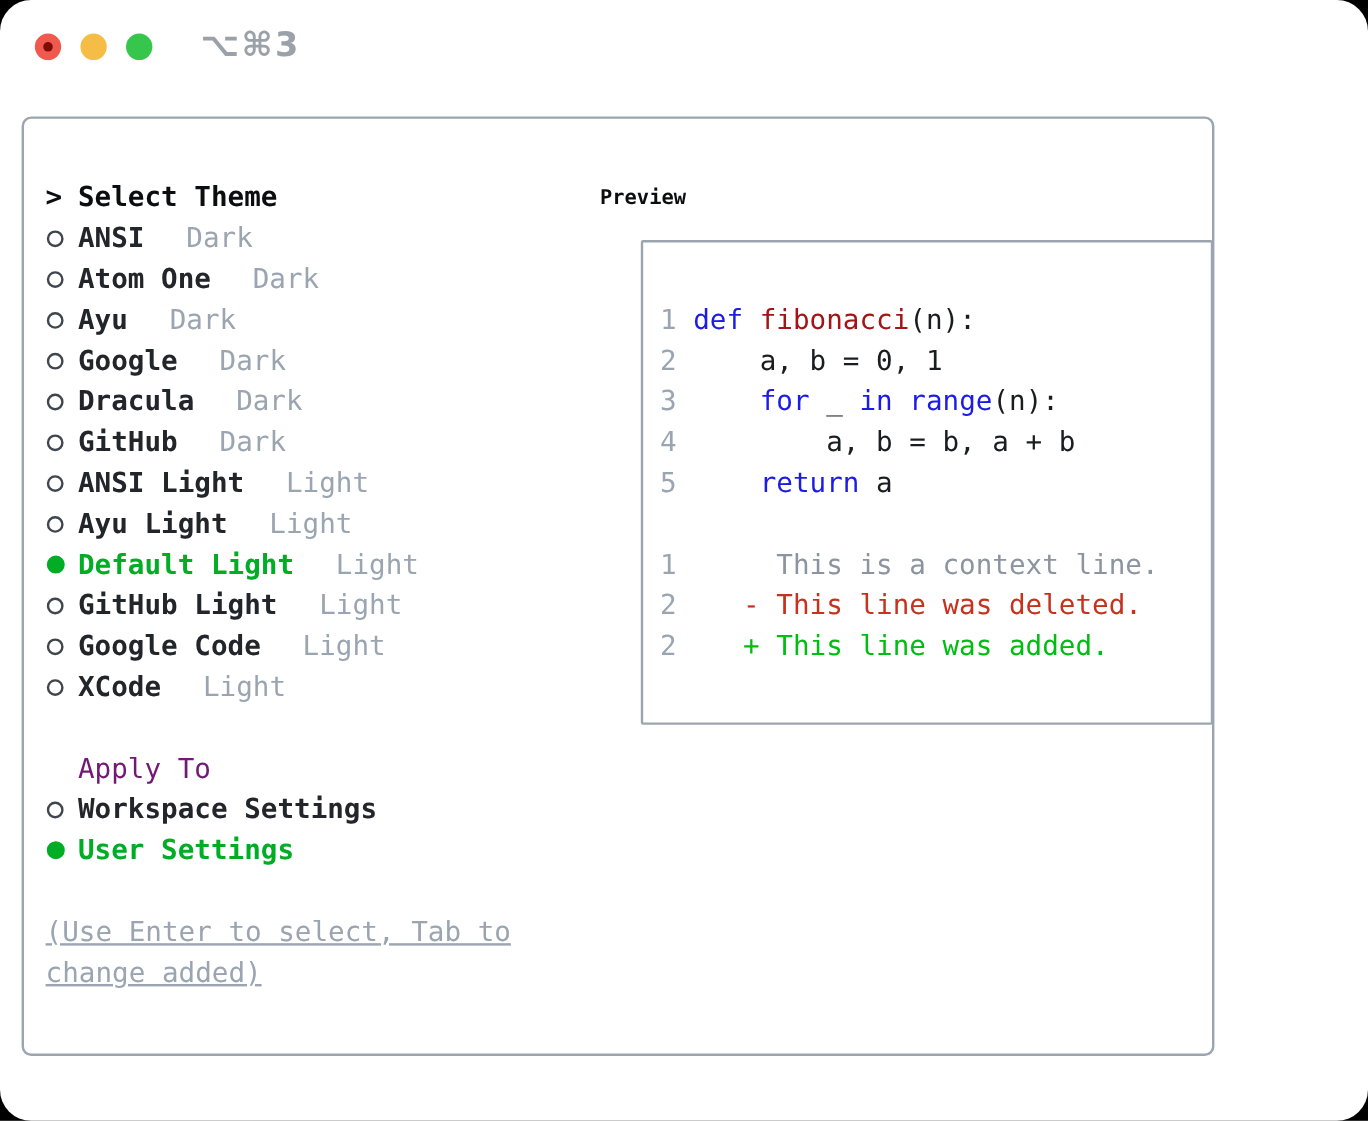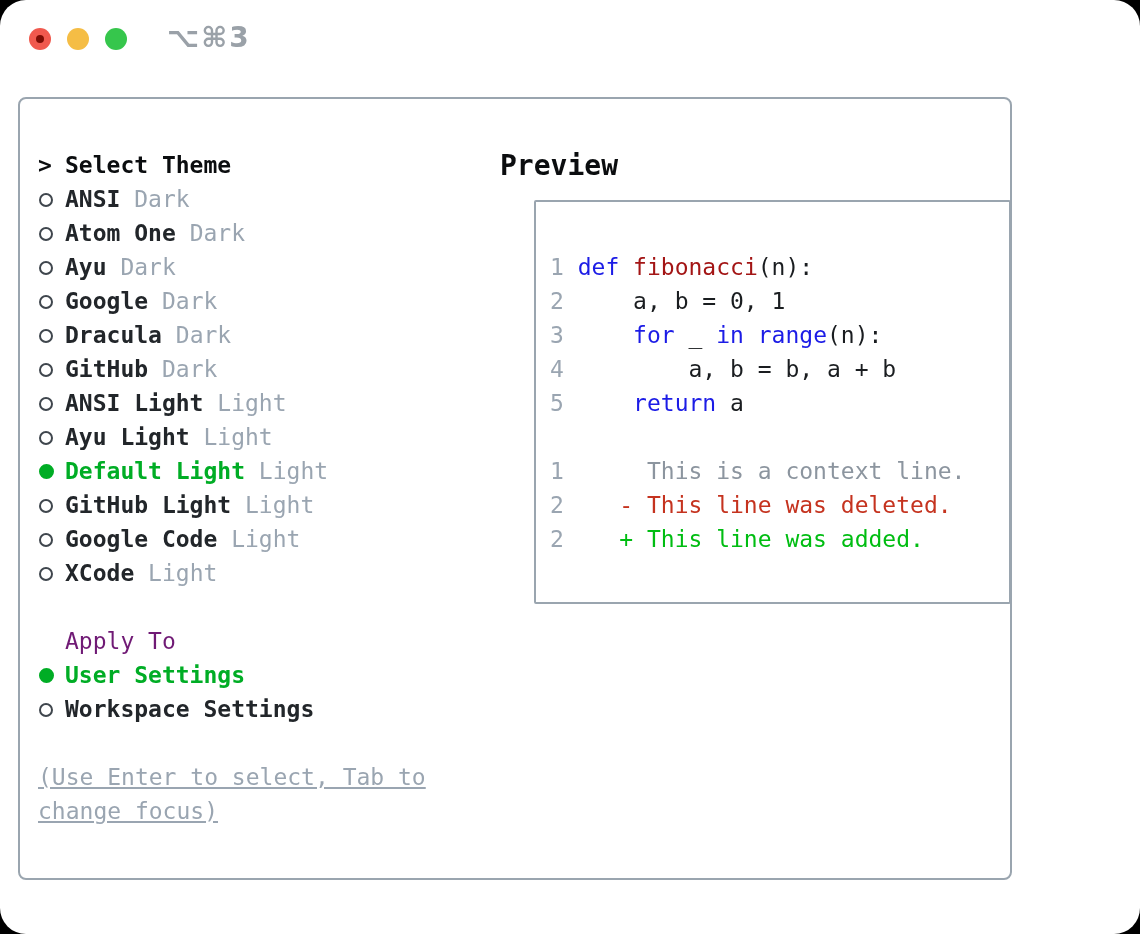--- a/index.html
+++ b/index.html
@@ -46,28 +46,28 @@
   .cell{display:inline-block;width:27px;flex:0 0 27px;}
   .cursor{font-weight:bold;color:#0b0d0f;}
   .hdr{font-weight:bold;color:#0b0d0f;text-align:right;}
   .radio{
     display:inline-block;width:10px;height:10px;border:2px solid #3f464d;
     border-radius:50%;background:transparent;margin-left:1px;
   }
   .radio.sel{background:var(--accent-green);border-color:var(--accent-green);width:11px;height:11px;}
   .item .name{color:var(--text-dark);font-weight:bold;}
   .item.sel .name{color:var(--accent-green);}
-  .variant{color:var(--muted-gray);}
+  .variant{color:var(--muted-gray);margin-left:21px;}
   .applyhdr span:last-child{color:#701a75;}
   .spacer{height:34px;}
   .help-line{height:34px;display:flex;align-items:center;color:var(--muted-gray);white-space:pre;text-decoration:underline;}
   
   #preview-title{
     position:absolute;left:480px;top:49px;height:34px;display:flex;align-items:center;
-    font-size:28px;font-weight:bold;color:#0b0d0f;text-align:right;
+    font-size:17px;font-weight:bold;color:#0b0d0f;text-align:right;
   }
   #preview-box{
     position:absolute;left:514px;top:101px;width:477px;height:404px;
     border:2px solid var(--border-gray);border-radius:2px;box-sizing:border-box;
     overflow:hidden;background:#fff;
   }
   #preview-lines{padding:48px 0 0 14px;font-size:23px;line-height:34px;white-space:pre;}
   .pline{height:34px;white-space:pre;}
   .ln{color:var(--muted-gray);}
   .seg.pl{color:#1a1d20;}
@@ -109,27 +109,27 @@
           <div class="row item sel"><span class="cell"><span class="radio sel"></span></span><span class="name">Default Light</span><span class="variant"> Light</span></div>
           <div class="row item"><span class="cell"><span class="radio"></span></span><span class="name">GitHub Light</span><span class="variant"> Light</span></div>
           <div class="row item"><span class="cell"><span class="radio"></span></span><span class="name">Google Code</span><span class="variant"> Light</span></div>
           <div class="row item"><span class="cell"><span class="radio"></span></span><span class="name">XCode</span><span class="variant"> Light</span></div>
         </div>
       <div class="spacer"></div>
       <div class="row applyhdr">
         <span class="cell"></span><span>Apply To</span>
       </div>
       <div id="apply-list">
+          <div class="row item"><span class="cell"><span class="radio"></span></span><span class="name">Workspace Settings</span></div>
           <div class="row item sel"><span class="cell"><span class="radio sel"></span></span><span class="name">User Settings</span></div>
-          <div class="row item"><span class="cell"><span class="radio"></span></span><span class="name">Workspace Settings</span></div>
         </div>
       <div class="spacer"></div>
       <div id="help">
           <div class="help-line">(Use Enter to select, Tab to</div>
-          <div class="help-line">change focus)</div>
+          <div class="help-line">change added)</div>
         </div>
     </div>
 
     <div id="preview-title">Preview</div>
 
     <div id="preview-box">
       <div id="preview-lines"><div class="pline"><span class="ln">1 </span><span class="seg kw">def</span><span class="seg pl"> </span><span class="seg fn">fibonacci</span><span class="seg pl">(n):</span></div><div class="pline"><span class="ln">2 </span><span class="seg pl">    a, b = 0, 1</span></div><div class="pline"><span class="ln">3 </span><span class="seg pl">    </span><span class="seg kw">for</span><span class="seg pl"> _ </span><span class="seg kw">in</span><span class="seg pl"> </span><span class="seg kw">range</span><span class="seg pl">(n):</span></div><div class="pline"><span class="ln">4 </span><span class="seg pl">        a, b = b, a + b</span></div><div class="pline"><span class="ln">5 </span><span class="seg pl">    </span><span class="seg kw">return</span><span class="seg pl"> a</span></div><div class="pline"><span class="ln"></span></div><div class="pline"><span class="ln">1 </span><span class="seg ctx">     This is a context line.</span></div><div class="pline"><span class="ln">2 </span><span class="seg del">   - This line was deleted.</span></div><div class="pline"><span class="ln">2 </span><span class="seg add">   + This line was added.</span></div></div>
     </div>
 
   </div>

